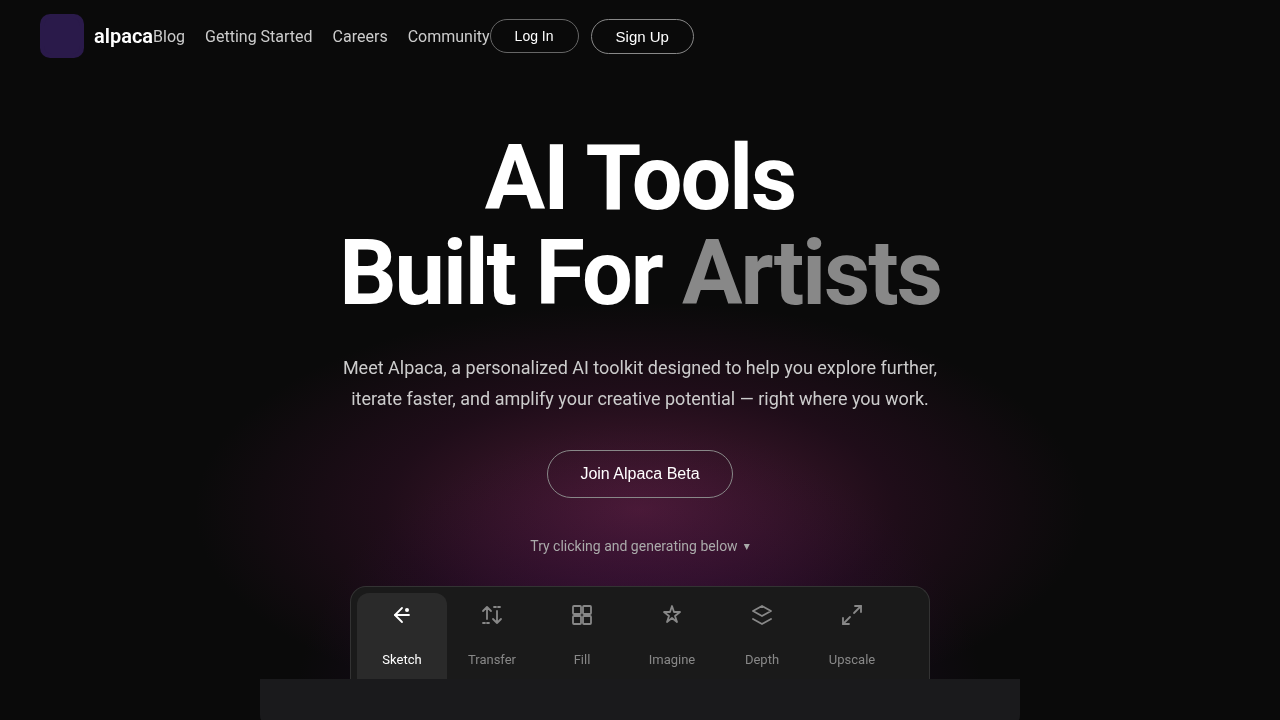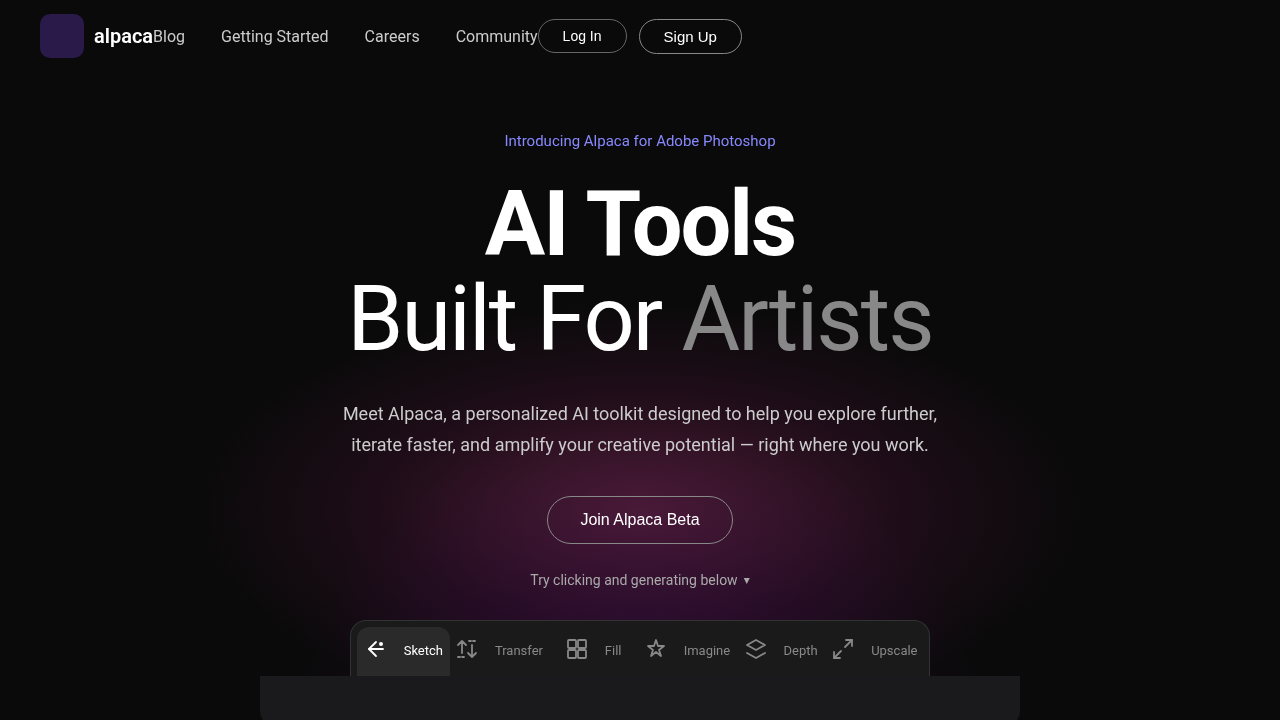--- a/index.html
+++ b/index.html
@@ -48,21 +48,21 @@
 
     .logo-text {
       font-size: 20px;
       font-weight: 600;
       color: #fff;
     }
 
     .nav-links {
       display: flex;
       align-items: center;
-      gap: 36px;
+      gap: 20px;
     }
 
     .nav-link {
       font-size: 16px;
       color: #ccc;
       text-decoration: none;
       cursor: pointer;
     }
 
     .nav-actions {
@@ -149,21 +149,21 @@
       font-size: 90px;
       font-weight: 700;
       line-height: 1.05;
       letter-spacing: -2px;
       color: #ffffff;
       margin-bottom: 0;
     }
 
     .hero-title-line2 {
       font-size: 90px;
-      font-weight: 400;
+      font-weight: 700;
       line-height: 1.05;
       letter-spacing: -2px;
       margin-bottom: 32px;
     }
 
     .hero-title-line2 .regular {
       color: #ffffff;
     }
 
     .hero-title-line2 .artists {
@@ -179,21 +179,21 @@
     }
 
     .btn-join {
       padding: 14px 32px;
       border: 1.5px solid #888;
       border-radius: 28px;
       background: transparent;
       color: #fff;
       font-size: 16px;
       cursor: pointer;
-      margin-bottom: 28px;
+      margin-bottom: 40px;
     }
 
     .try-text {
       font-size: 14px;
       color: #aaa;
       display: flex;
       align-items: center;
       gap: 6px;
       cursor: pointer;
       margin-bottom: 32px;
@@ -216,27 +216,27 @@
       border: 1px solid #333;
       border-bottom: none;
       display: flex;
       align-items: center;
       padding: 6px 6px 0 6px;
       gap: 0;
     }
 
     .tool-item {
       display: flex;
-      flex-direction: row;
+      flex-direction: column;
       align-items: center;
       justify-content: center;
       padding: 10px 20px 12px;
       border-radius: 12px 12px 0 0;
       cursor: pointer;
-      gap: 16px;
+      gap: 22px;
       min-width: 90px;
       color: #888;
       font-size: 13px;
     }
 
     .tool-item.active {
       background: #2a2a2a;
       color: #fff;
     }
 
@@ -280,21 +280,20 @@
     <button class="btn-login">Log In</button>
     <button class="btn-signup">Sign Up</button>
   </div>
 </nav>
 
 <section class="hero">
   <div class="hero-bg"></div>
   <div class="hero-bg2"></div>
 
   <div class="hero-content">
-    <a class="intro-link">Introducing Alpaca for Adobe Photoshop</a>
 
     <h1 class="hero-title">AI Tools</h1>
     <h1 class="hero-title-line2">
       <span class="regular">Built For </span><span class="artists">Artists</span>
     </h1>
 
     <p class="hero-desc">Meet Alpaca, a personalized AI toolkit designed to help you explore further, iterate faster, and amplify your creative potential — right where you work.</p>
 
     <button class="btn-join">Join Alpaca Beta</button>
 

